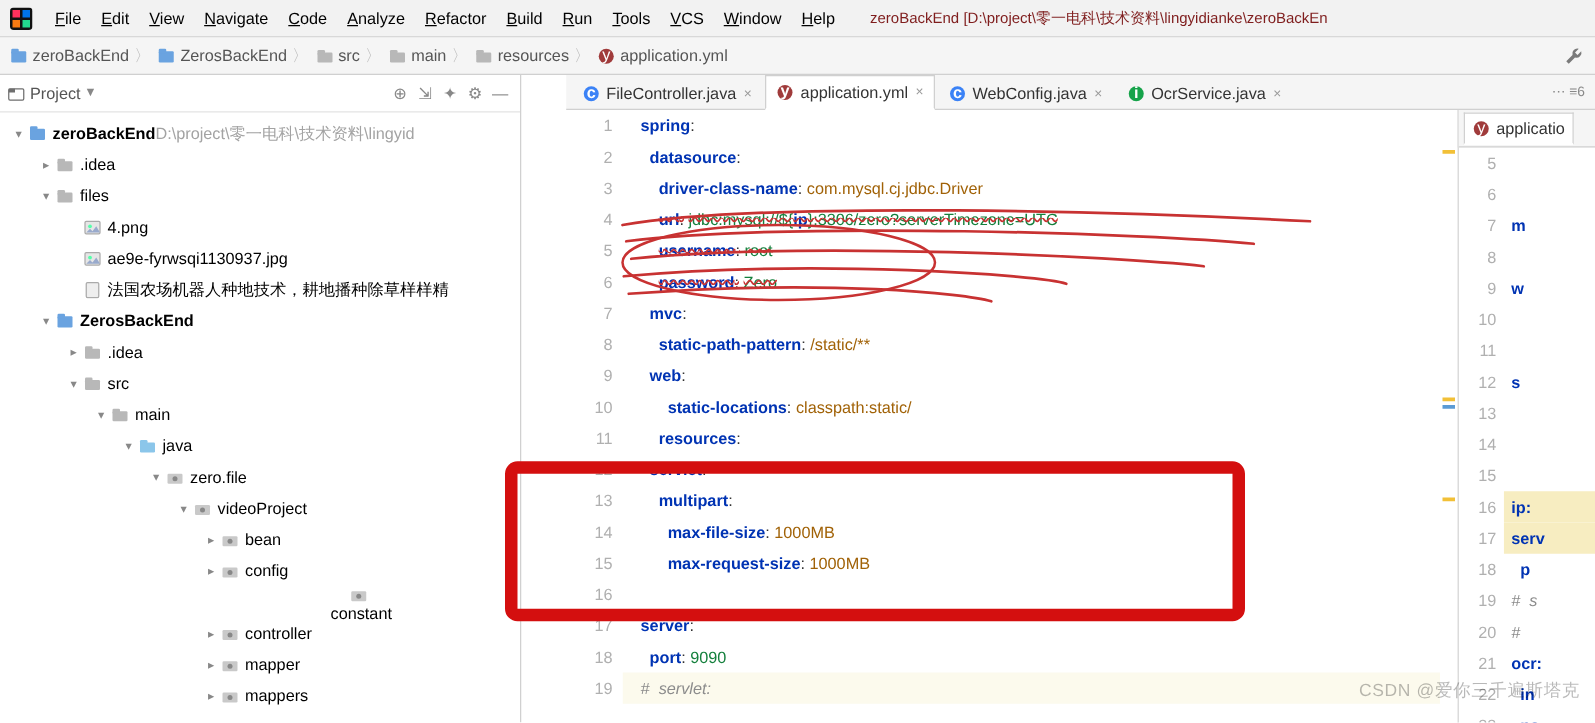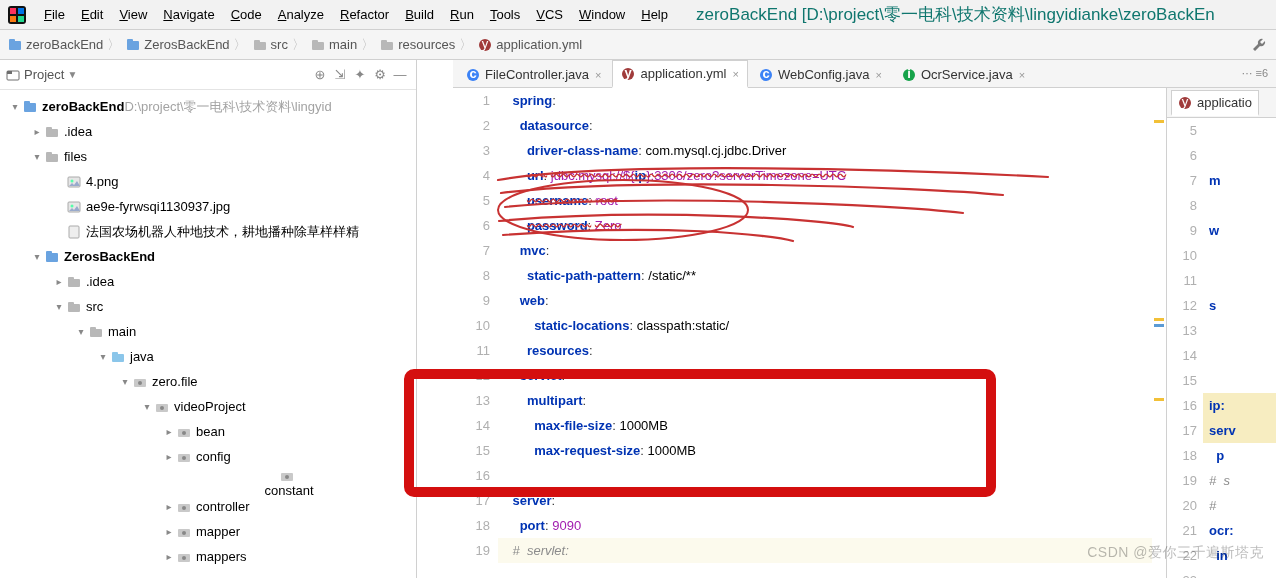--- a/index.html
+++ b/index.html
@@ -1,21 +1,21 @@
 <!DOCTYPE html>
 <html><head>
 <meta charset="utf-8">
 <style>
 * { margin: 0; padding: 0; box-sizing: border-box; font-family: -apple-system, "Segoe UI", Arial, sans-serif; font-size: 13px; }
 body { width: 1276px; height: 578px; background: #fff; overflow: hidden; color: #000; position: relative; }
 .menubar { height: 30px; display: flex; align-items: center; padding: 0 8px; border-bottom: 1px solid #d0d0d0; background: #f2f2f2; text-align: right; }
 .menubar .logo { width: 18px; height: 18px; margin-right: 10px; display:inline-flex; }
 .menubar .menu-item { padding: 0 8px; cursor: pointer; }
 .menubar .menu-item u { text-decoration: underline; }
-.menubar .path { margin-left: 20px; color: #0f766e; font-size: 17px; white-space: nowrap; }
+.menubar .path { margin-left: 20px; color: #7f1d1d; font-size: 12px; white-space: nowrap; }
 .navbar { height: 30px; display: flex; align-items: center; padding: 0 8px; border-bottom: 1px solid #d0d0d0; background: #f5f5f5; position:relative; }
 .crumb { display: flex; align-items: center; margin-right: 2px; color: #555; }
 .crumb .sep { color: #bbb; margin: 0 4px; }
 .crumb .ico { width: 14px; height: 14px; margin-right: 4px; }
 .wrench { position:absolute; right:10px; top:6px; color:#888; }
 .main { display: flex; height: calc(578px - 60px); gap: 36px; }
 .sidebar { width: 417px; border-right: 1px solid #d0d0d0; display:flex; flex-direction:column; }
 .sidebar-head { height: 30px; display:flex; align-items:center; padding:0 6px; border-bottom:1px solid #e4e4e4; }
 .sidebar-head .title { font-weight:400; color:#555; margin-left:4px; }
 .sidebar-head .drop { color:#888; font-size:10px; margin-left:3px; }
@@ -34,22 +34,22 @@
 .tab .tico { width:14px; height:14px; margin-right:5px; }
 .tab .close { margin-left:6px; color:#999; font-size:11px; }
 .split { flex:1; display:flex; }
 .editor { flex:1; display:flex; font-family: "JetBrains Mono", Consolas, monospace; font-size:13px; overflow:hidden; position:relative; }
 .gutter { width:45px; text-align:right; color:#b0b0b0; background:#fff; padding-right:8px; user-select:none; font-family:inherit; }
 .gutter div { height:25px; line-height:25px; }
 .code { flex:1; overflow:hidden; }
 .code-line { height:25px; line-height:25px; white-space:pre; }
 .k-key { color:#0033b3; font-weight:600; }
 .k-colon { color:#333; }
-.k-val { color:#a21caf; }
-.k-plain { color:#000000; }
+.k-val { color:#15803d; }
+.k-plain { color:#a16207; }
 .k-comment { color:#8c8c8c; font-style:italic; }
 .caret-line { background:#fcfaed; }
 .strike { text-decoration: line-through wavy #c83232; }
 .redbox { position:absolute; border:10px solid #d40f0f; border-radius:10px; pointer-events:none; }
 .scribble { position:absolute; pointer-events:none; }
 .right-pane { width:110px; border-left:1px solid #d0d0d0; display:flex; flex-direction:column; }
 .right-tabs { height:30px; display:flex; align-items:center; border-bottom:1px solid #d0d0d0; background:#f5f5f5; padding-left:4px; }
 .right-code { flex:1; display:flex; font-family:"JetBrains Mono",Consolas,monospace; font-size:13px; overflow:hidden; }
 .right-gutter { width:36px; text-align:right; color:#b0b0b0; padding-right:6px; }
 .right-gutter div { height:25px; line-height:25px; }

